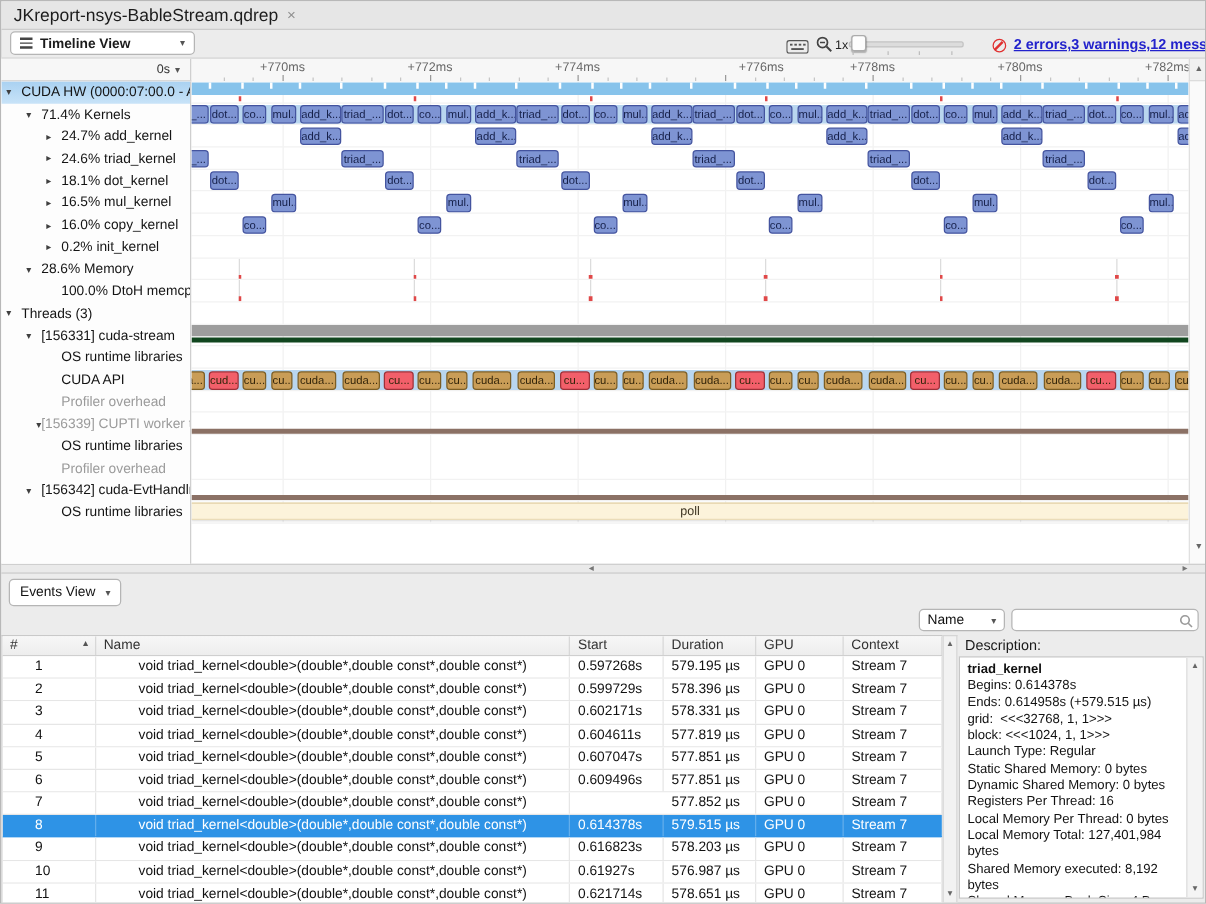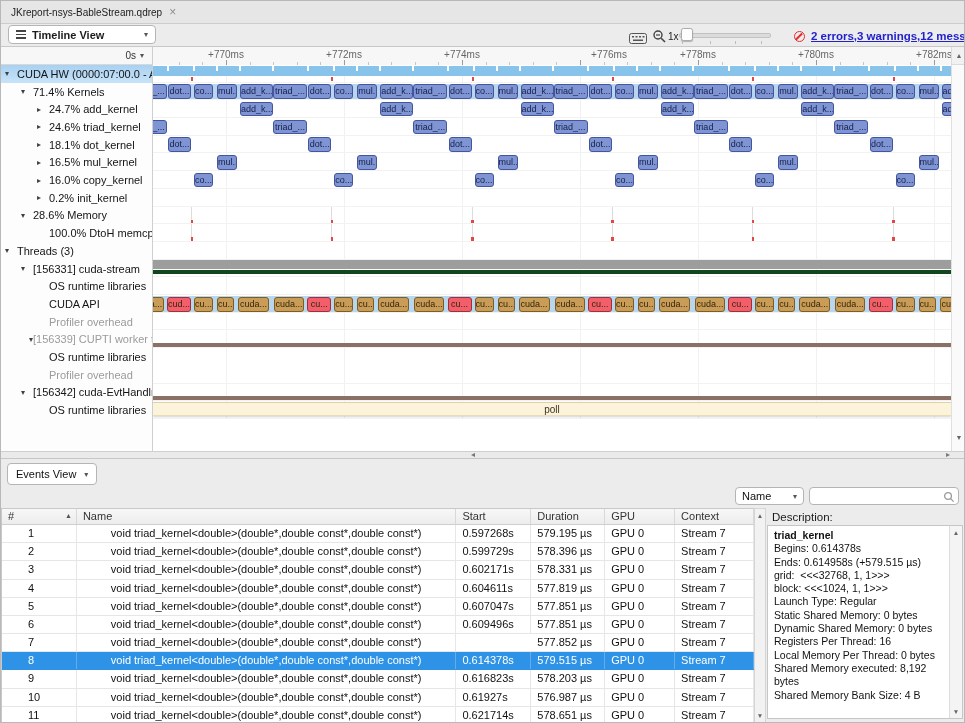--- a/index.html
+++ b/index.html
@@ -1,21 +1,21 @@
 <!DOCTYPE html>
 <html style="--kernel_fill: #7e94d3; --kernel_border: #44549f; --kernel_text: #16204a; --strip_blue: #b9d6ef; --hw_blue: #87c3eb; --mem_red: #e04848; --api_tan: #c99d57; --api_tan_border: #7c5e24; --api_red: #f25f6a; --api_red_border: #9e3038; --api_text: #33250a; --band_bg: #fcf3db; --band_border: #e2d1a8; --brown: #8b7165; --gray_bar: #9d9d9d; --green: #11461f; --select_blue: #2e93e6; --link_blue: #2222cc; --error_red: #e03030;"><head>
 <meta charset="utf-8">
 <style>
   html,body{margin:0;padding:0;background:#dedede;}
   .app{position:relative;width:965px;height:723px;background:#ececec;overflow:hidden;
        font-family:"Liberation Sans",sans-serif;border:1px solid #b8b8b8;box-sizing:border-box;}
   
   .tabbar{position:absolute;left:0;top:0;right:0;height:22px;background:#e6e6e6;border-bottom:1px solid #cccccc;display:flex;align-items:center;}
   .tab{display:flex;align-items:center;padding:0 10px;height:100%;}
-  .tabtitle{font-size:10px;color:#1c1c1c;}
+  .tabtitle{font-size:14px;color:#1c1c1c;}
   .tabclose{margin-left:7px;color:#8f8f8f;font-size:12px;line-height:10px;cursor:default;}
   
   .toolbar{position:absolute;left:0;top:23px;right:0;height:22px;text-decoration:underline;}
   .viewbtn{position:absolute;left:7px;top:1px;width:148px;height:19px;background:#ffffff;border:1px solid #b5b5b5;border-radius:4px;display:flex;align-items:center;padding:0 7px;box-sizing:border-box;}
   .hamb{display:inline-flex;flex-direction:column;gap:2px;margin-right:6px;}
   .hamb i{display:block;width:10px;height:1.5px;background:#444;}
   .viewlabel{font-size:11px;font-weight:700;color:#1b1b1b;}
   .caret{margin-left:auto;font-size:8px;color:#555;}
   .icn{position:absolute;top:6px;}
   .zoomlvl{position:absolute;left:667px;top:7px;font-size:10px;color:#222;}
@@ -607,20 +607,21 @@
           <div class="dline bold">triad_kernel</div>
           <div class="dline">Begins: 0.614378s</div>
           <div class="dline">Ends: 0.614958s (+579.515 µs)</div>
           <div class="dline">grid:  &lt;&lt;&lt;32768, 1, 1&gt;&gt;&gt;</div>
           <div class="dline">block: &lt;&lt;&lt;1024, 1, 1&gt;&gt;&gt;</div>
           <div class="dline">Launch Type: Regular</div>
           <div class="dline">Static Shared Memory: 0 bytes</div>
           <div class="dline">Dynamic Shared Memory: 0 bytes</div>
           <div class="dline">Registers Per Thread: 16</div>
           <div class="dline">Local Memory Per Thread: 0 bytes</div>
+          <div class="dline">Local Memory Total: 127,401,984 bytes</div>
           <div class="dline">Shared Memory executed: 8,192 bytes</div>
           <div class="dline">Shared Memory Bank Size: 4 B</div>
         </div>
       <div class="dsb">
         <span class="top">▲</span>
         <span class="bot">▼</span>
       </div>
     </div>
   </div>
 </div>

